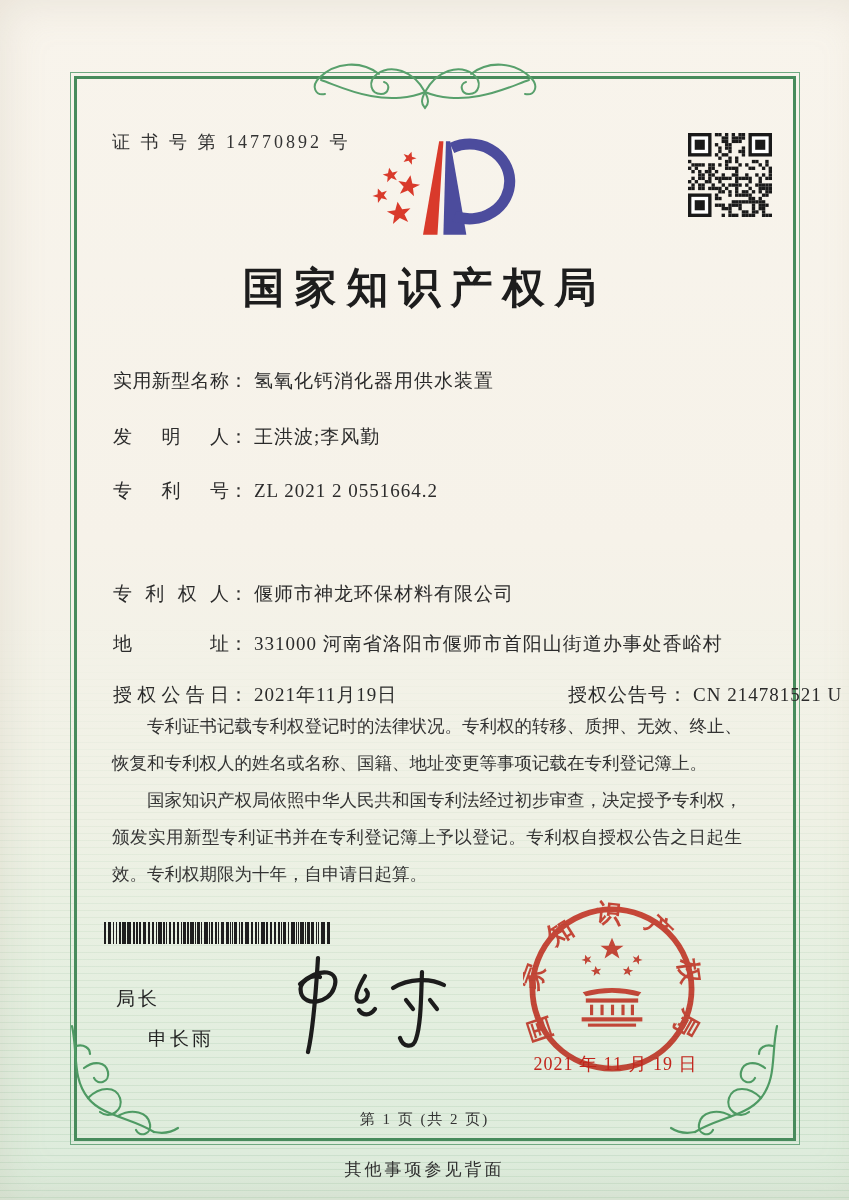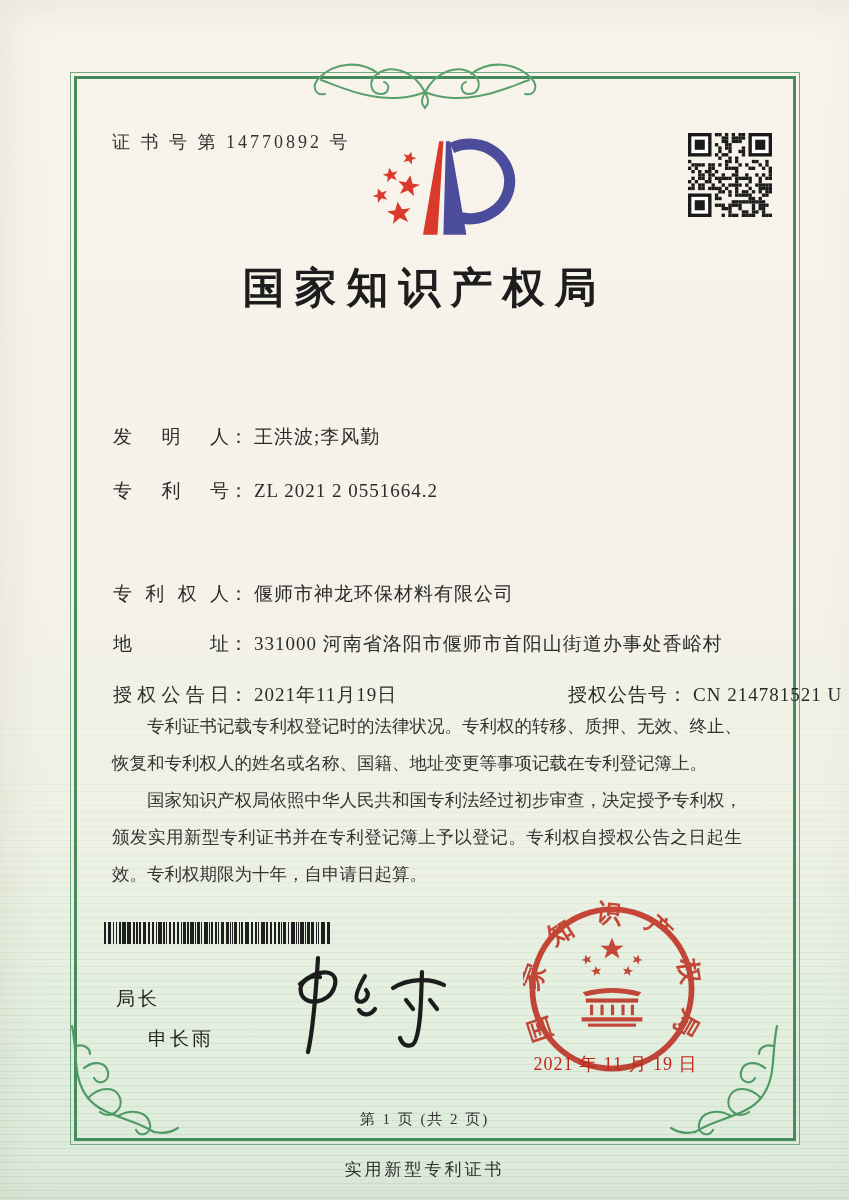--- a/index.html
+++ b/index.html
@@ -312,20 +312,23 @@
       <rect x="57.12" y="80.64" width="3.36" height="3.36" fill="#1a1a1a"></rect>
       <rect x="60.48" y="80.64" width="3.36" height="3.36" fill="#1a1a1a"></rect>
       <rect x="63.839999999999996" y="80.64" width="3.36" height="3.36" fill="#1a1a1a"></rect>
       <rect x="73.92" y="80.64" width="3.36" height="3.36" fill="#1a1a1a"></rect>
       <rect x="77.28" y="80.64" width="3.36" height="3.36" fill="#1a1a1a"></rect>
       <rect x="80.64" y="80.64" width="3.36" height="3.36" fill="#1a1a1a"></rect>
     </svg>
 
   <h1 class="title">国家知识产权局</h1>
 
+  <div class="row" style="top:368px">
+    <span class="lab">实用新型名称</span><span>：</span><span class="val">氢氧化钙消化器用供水装置</span>
+  </div>
   <div class="row" style="top:424px">
     <span class="lab">发明人</span><span>：</span><span class="val">王洪波;李风勤</span>
   </div>
   <div class="row" style="top:478px">
     <span class="lab">专利号</span><span>：</span><span class="val">ZL 2021 2 0551664.2</span>
   </div>
   <div class="row" style="top:581px">
     <span class="lab">专利权人</span><span>：</span><span class="val">偃师市神龙环保材料有限公司</span>
   </div>
   <div class="row" style="top:631px">
@@ -451,14 +454,14 @@
       </g>
       <defs>
         <path id="emSt" d="M0,-1 L0.294,-0.309 1,-0.309 0.427,0.118 0.647,0.809 0,0.382 -0.647,0.809 -0.427,0.118 -1,-0.309 -0.294,-0.309 Z"></path>
       </defs>
     </g>
   </svg>
 
   <div class="seal-date">2021 年 11 月 19 日</div>
 
   <div class="page-no">第 1 页 (共 2 页)</div>
-  <div class="back-note">实用新型专利证书</div>
+  <div class="back-note">其他事项参见背面</div>
 </div>
 
 </body></html>

